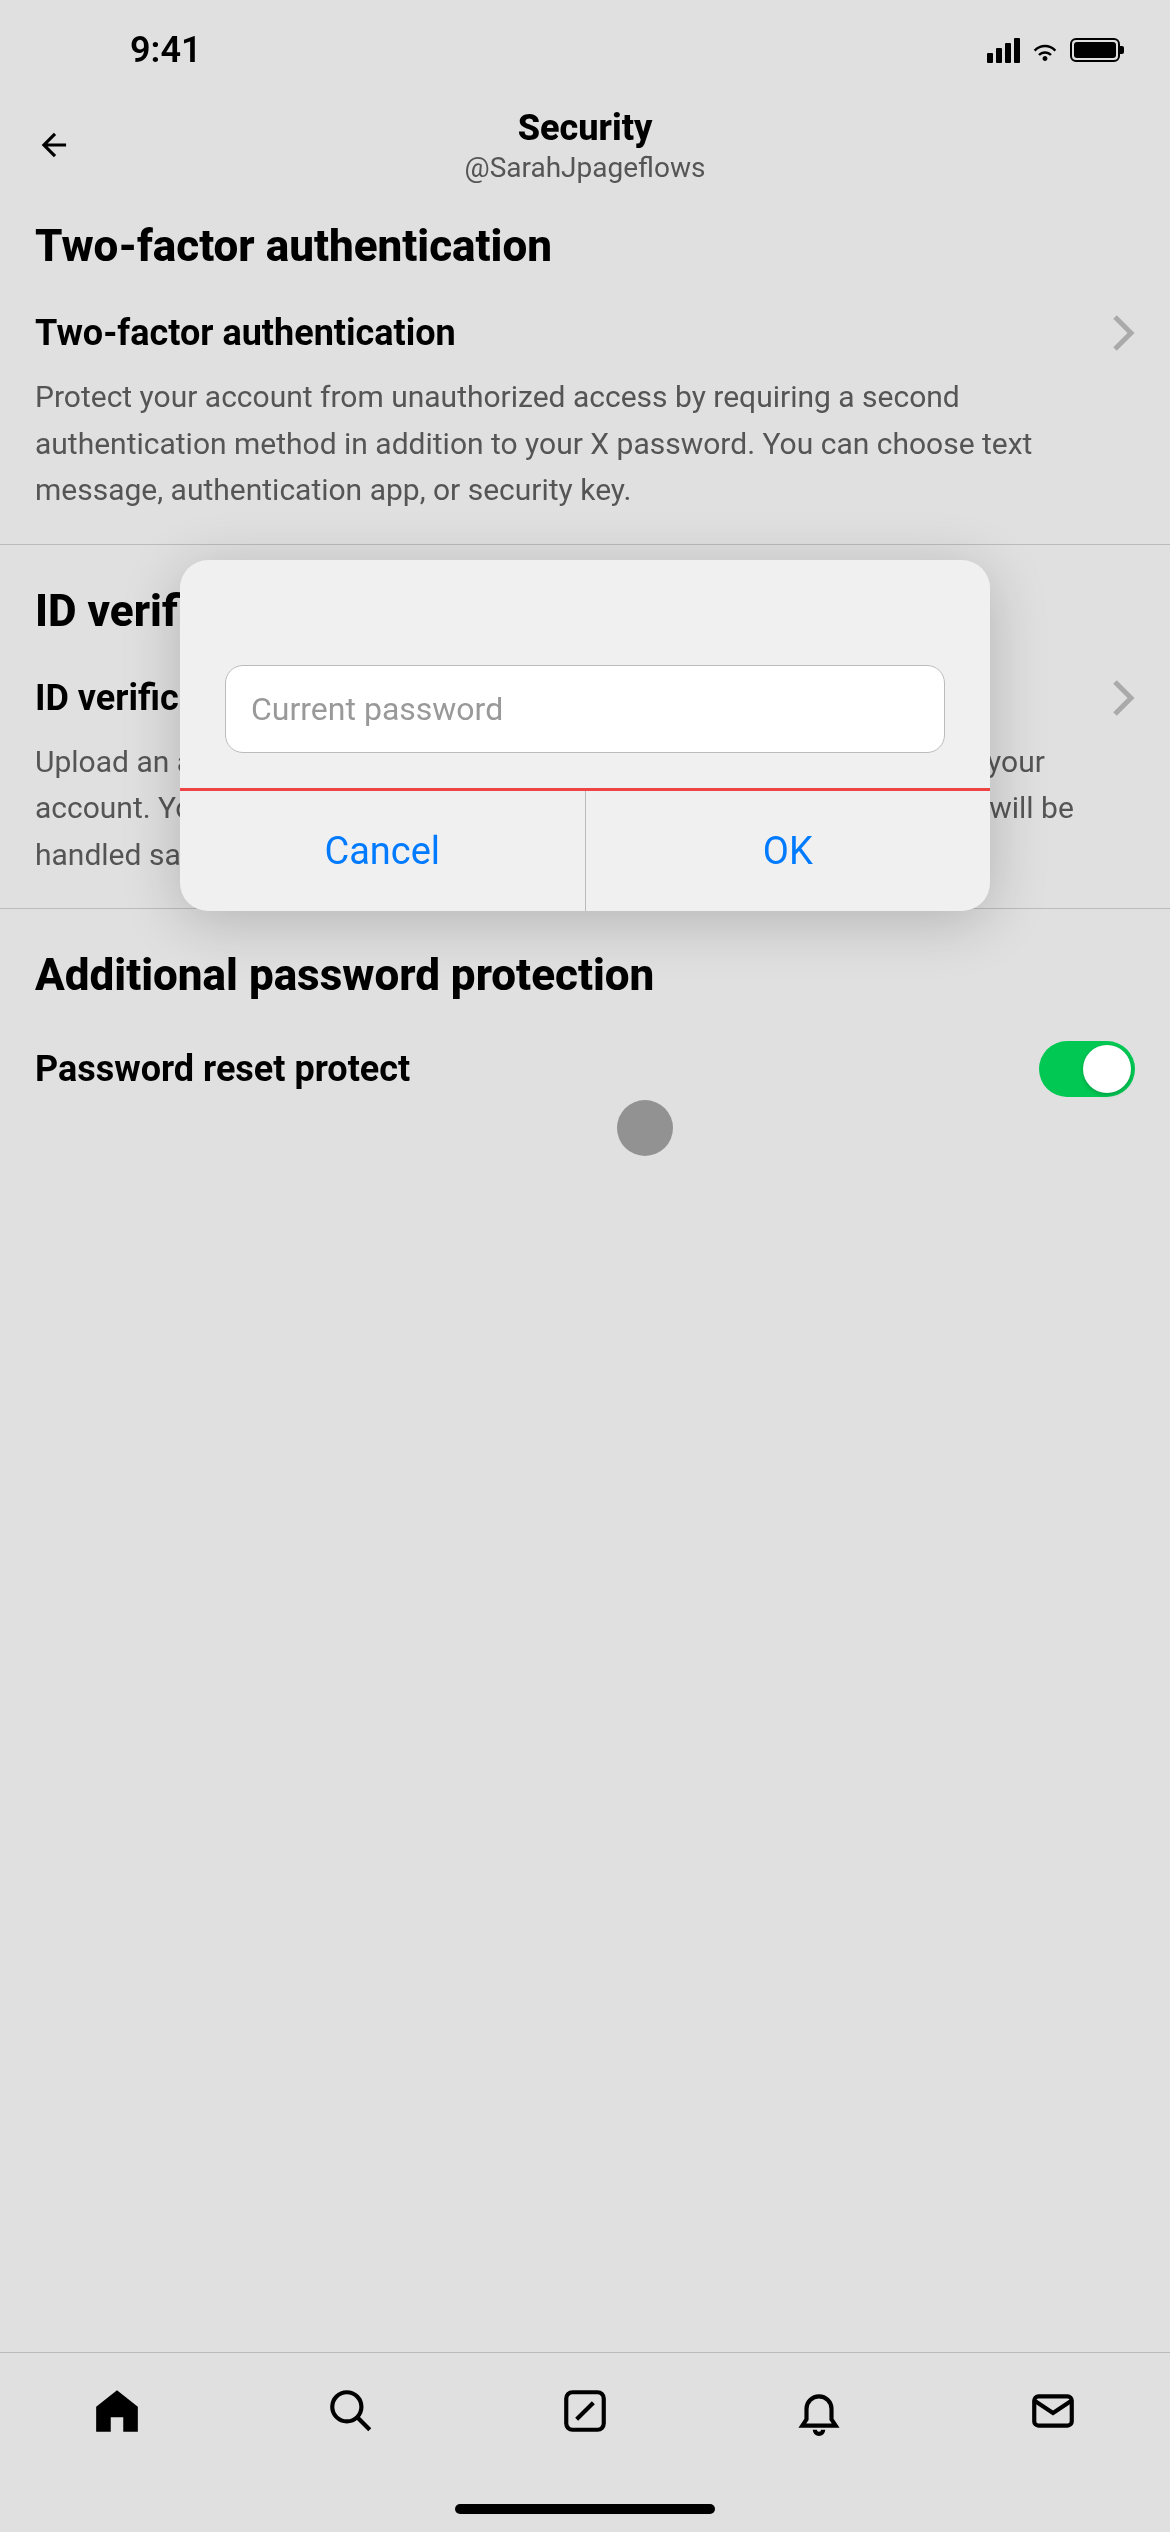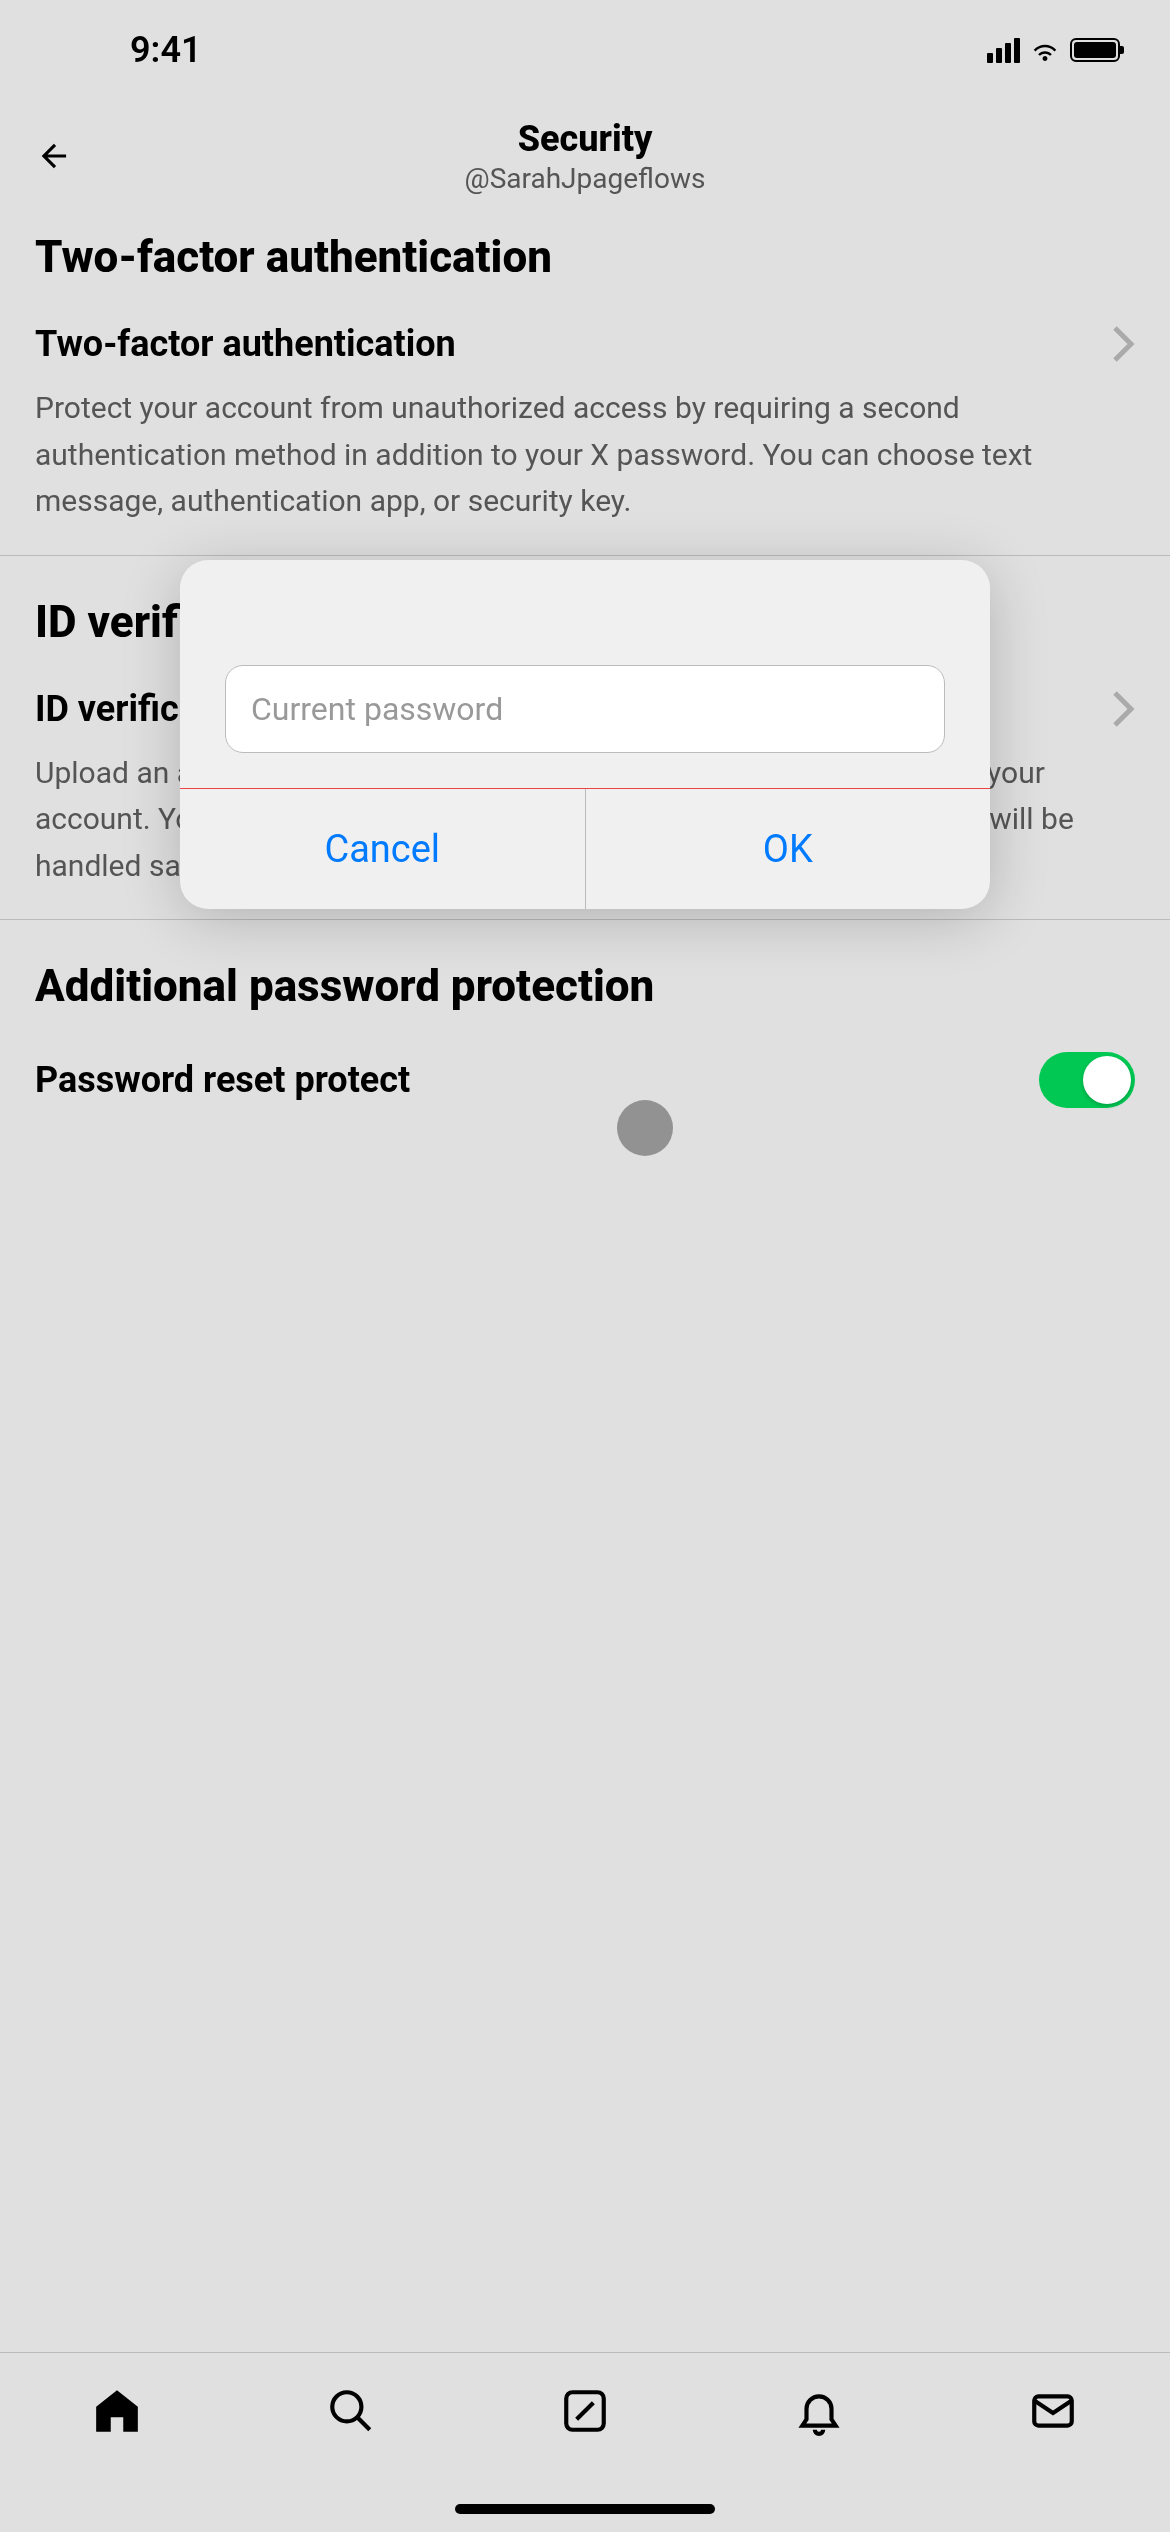--- a/index.html
+++ b/index.html
@@ -73,21 +73,20 @@
       width: 100%;
       height: 100%;
       background: #000;
       border-radius: 3px;
     }
     .header {
       display: flex;
       align-items: center;
       padding: 20px 30px 30px;
       position: relative;
-      margin-top: 11px;
     }
     .back-button {
       width: 50px;
       height: 50px;
       display: flex;
       align-items: center;
       justify-content: center;
     }
     .header-center {
       position: absolute;
@@ -221,21 +220,21 @@
       padding: 0 25px;
       font-size: 32px;
       background: #fff;
       color: #ec4899;
     }
     .alert-input::placeholder {
       color: #999;
     }
     .alert-buttons {
       display: flex;
-      border-top: 1px solid #ef4444;
+      border-top: 3px solid #ef4444;
     }
     .alert-button {
       flex: 1;
       height: 120px;
       display: flex;
       align-items: center;
       justify-content: center;
       font-size: 38px;
       color: #007aff;
       background: transparent;

